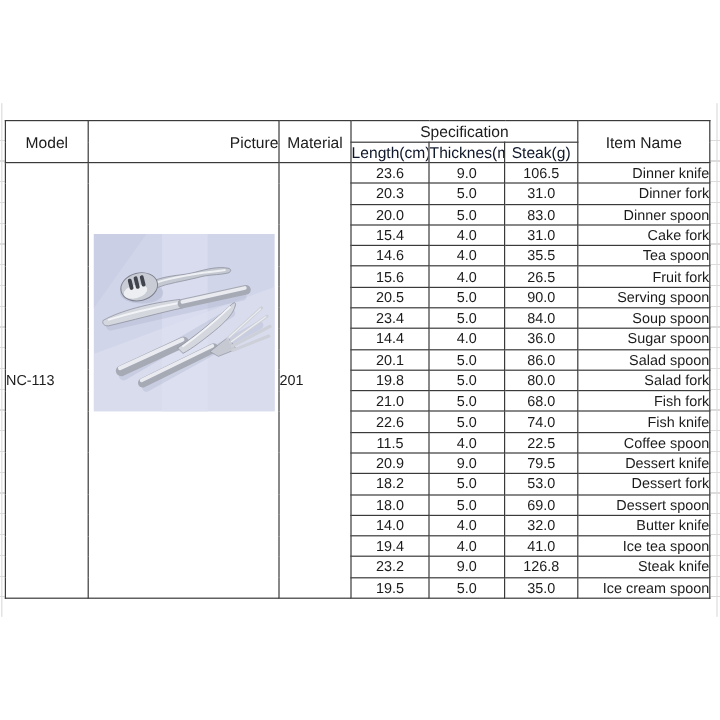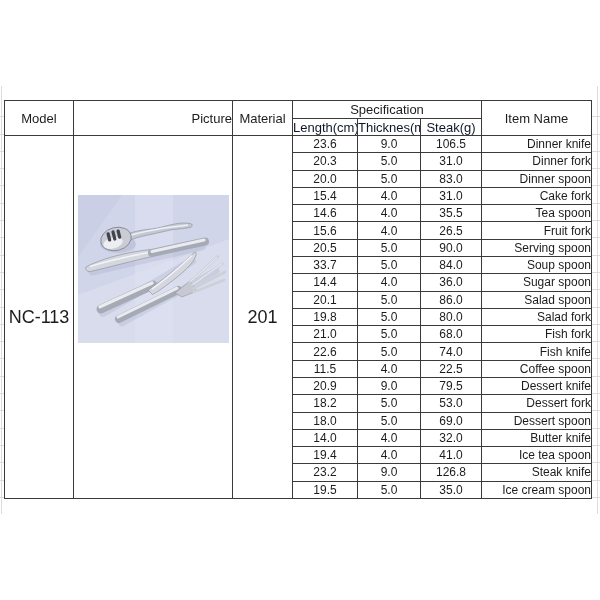--- a/index.html
+++ b/index.html
@@ -44,23 +44,23 @@
   }
   .spec-table thead th { font-size: 13px; }
   tr.hrow1 { height: 18px; margin-left: 41px; }
   tr.hrow2 { height: 17px; }
   th.th-left { text-align: right; padding-left: 5px; }
   th.sub { font-size: 9px; color: #0f172a; }
   tr.data-row { height: 17px; }
   td.num { text-align: center; font-size: 12px; }
   td.item { text-align: right; font-size: 12px; padding-left: 3px; }
   td.model-cell, td.material-cell {
-    text-align: center;
+    text-align: left;
     vertical-align: middle;
-    font-size: 18px;
+    font-size: 12px;
   }
   td.picture-cell {
     vertical-align: top;
     text-align: center;
     padding-top: 59px;
   }
   td.picture-cell svg { display: inline-block; }
 </style>
 </head>
 <body>
@@ -183,21 +183,21 @@
     <td class="num">26.5</td>
     <td class="item">Fruit fork</td>
   </tr>
       <tr class="data-row">
     <td class="num">20.5</td>
     <td class="num">5.0</td>
     <td class="num">90.0</td>
     <td class="item">Serving spoon</td>
   </tr>
       <tr class="data-row">
-    <td class="num">33.7</td>
+    <td class="num">23.4</td>
     <td class="num">5.0</td>
     <td class="num">84.0</td>
     <td class="item">Soup spoon</td>
   </tr>
       <tr class="data-row">
     <td class="num">14.4</td>
     <td class="num">4.0</td>
     <td class="num">36.0</td>
     <td class="item">Sugar spoon</td>
   </tr>

